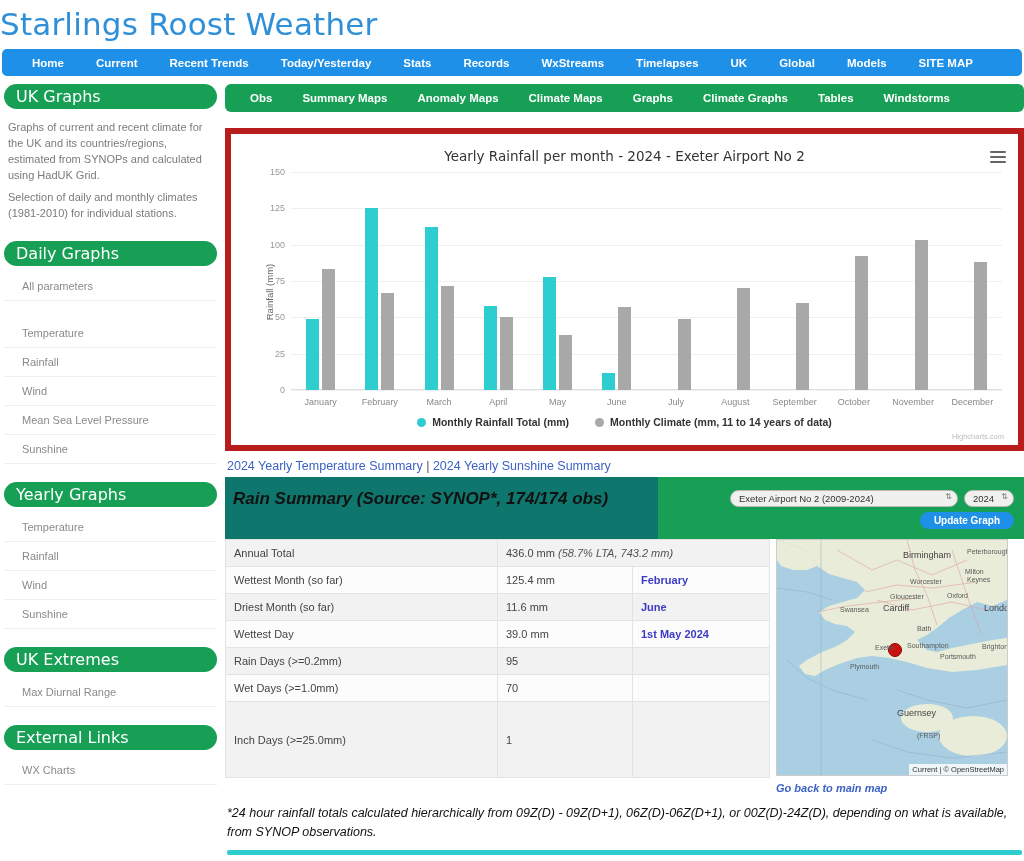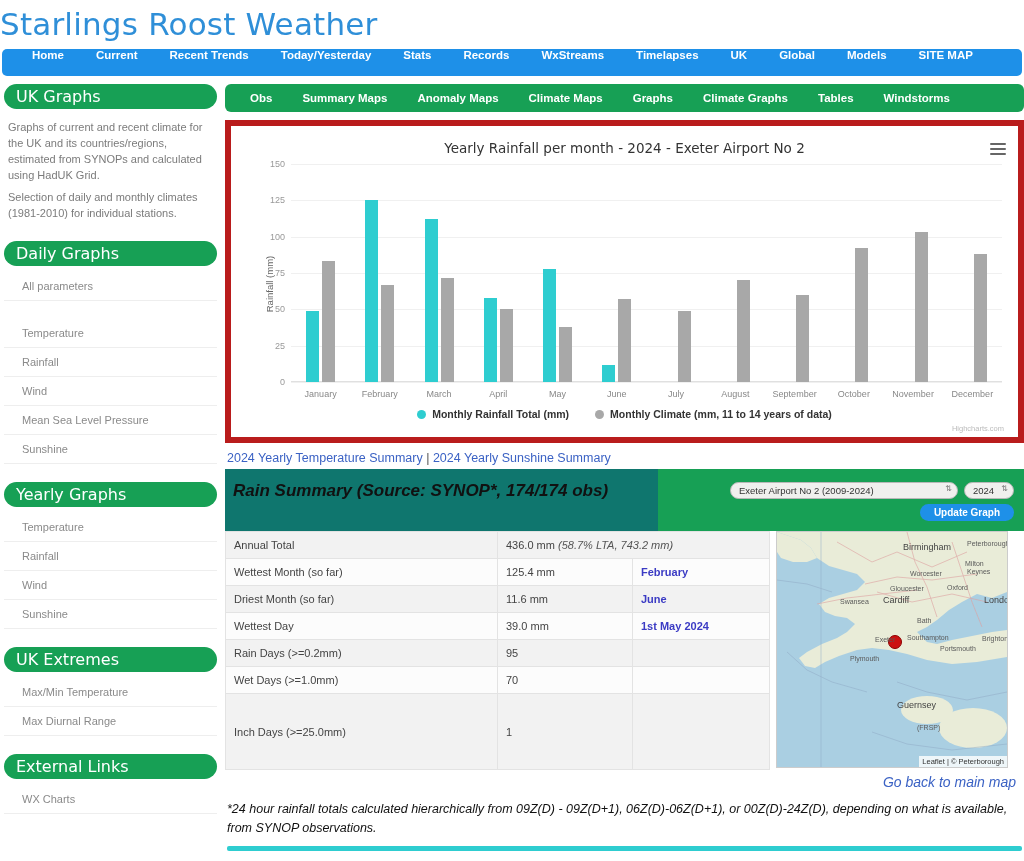--- a/index.html
+++ b/index.html
@@ -11,21 +11,21 @@
     font-size:12px; color:#333;
   }
   
   .site-title{
     font-size:31px; color:#2f8fd8; font-weight:400;
     padding:6px 0 4px 0; letter-spacing:.2px;
     font-family:"DejaVu Sans", sans-serif;
   }
   .topnav{
     background:#1e90e8; border-radius:5px; margin:3px 2px 0 2px;
-    height:27px; display:flex; align-items:flex-start; padding:0 14px;
+    height:27px; display:flex; align-items:center; padding:0 14px;
   }
   .topnav a{
     color:#fff; font-weight:bold; font-size:11.5px; text-decoration:none;
     padding:0 16px; white-space:nowrap;
   }
   
   .wrap{ display:flex; align-items:flex-start; padding-top:8px; }
   .sidebar{ width:225px; flex:0 0 225px; padding:0 8px 0 4px; }
   .content{ flex:1; padding-right:0px; }
 
@@ -38,21 +38,21 @@
   .side-text{ color:#7b7b7b; font-size:11px; line-height:16px; padding:4px 4px 2px 4px; }
   .side-link{
     display:block; color:#8a8a8a; font-size:11px; text-decoration:none;
     padding:8px 4px 8px 18px; border-bottom:1px solid #eeeeee;
   }
   .side-gap{ height:18px; }
 
   
   .tabbar{
     background:#17a055; border-radius:6px; height:28px;
-    display:flex; align-items:center; padding:8px 10px; margin-bottom:8px;
+    display:flex; align-items:center; padding:8px 10px; margin-bottom:16px;
   }
   .tabbar a{
     color:#fff; font-weight:bold; font-size:11.5px; text-decoration:none;
     padding:0 15px; white-space:nowrap;
   }
 
   
   .chartbox{ border:6px solid #b91c1c; background:#fff; padding:6px 8px 4px 8px; position:relative; }
   .chart-title{ text-align:center; font-size:13.5px; color:#333; padding:8px 0 2px 0;
                 font-family:"DejaVu Sans", sans-serif; }
@@ -124,21 +124,21 @@
   .tbl tr.tall td{ height:76px; }
   .mapwrap{ margin-left:6px; width:240px; }
   .mapbox{
     width:232px; height:237px; border:1px solid #cccccc; position:relative;
     overflow:hidden; background:#a5ccdf;
   }
   .mapattr{
     position:absolute; right:0; bottom:0; background:rgba(255,255,255,.8);
     font-size:7.5px; color:#333; padding:1px 3px;
   }
-  .maplink{ text-align:right; padding:6px 0 0 0; font-size:14px; }
+  .maplink{ text-align:left; padding:6px 0 0 0; font-size:11px;font-weight:bold; }
   .maplink a{ color:#3b62c4; font-style:italic; text-decoration:none; }
   .citylbl{ position:absolute; font-size:7px; color:#5a5a5a; white-space:nowrap; }
   .citylbl.big{ font-size:9px; color:#444; }
 
   .footnote{
     font-style:italic; font-size:12.5px; color:#111; line-height:19px;
     padding:10px 4px 6px 2px;
   }
   .bottombar{ height:5px; background:#2ecdd0; margin:2px 2px 0 2px; border-radius:2px; }
 </style>
@@ -189,21 +189,20 @@
     <div id="yearly-items">
         <a href="#" class="side-link">Temperature</a>
         <a href="#" class="side-link">Rainfall</a>
         <a href="#" class="side-link">Wind</a>
         <a href="#" class="side-link">Sunshine</a>
       </div>
     <div class="side-gap"></div>
 
     <div class="side-head">UK Extremes</div>
     <div id="extremes-items">
-        <a href="#" class="side-link">Max/Min Temperature</a>
         <a href="#" class="side-link">Max Diurnal Range</a>
       </div>
     <div class="side-gap"></div>
 
     <div class="side-head">External Links</div>
     <div id="external-items">
         <a href="#" class="side-link">WX Charts</a>
       </div>
   </div>
 
@@ -434,21 +433,21 @@
               <div class="citylbl big" style="left: 207px; top: 63px;">London</div>
               <div class="citylbl" style="left: 140px; top: 85px;">Bath</div>
               <div class="citylbl" style="left: 98px; top: 104px;">Exeter</div>
               <div class="citylbl" style="left: 130px; top: 102px;">Southampton</div>
               <div class="citylbl" style="left: 205px; top: 103px;">Brighton</div>
               <div class="citylbl" style="left: 163px; top: 113px;">Portsmouth</div>
               <div class="citylbl" style="left: 73px; top: 123px;">Plymouth</div>
               <div class="citylbl big" style="left: 120px; top: 168px;">Guernsey</div>
               <div class="citylbl" style="left: 140px; top: 192px;">(FRSP)</div>
             </div>
-          <div class="mapattr">Leaflet | © Peterborough</div>
+          <div class="mapattr">Current | © OpenStreetMap</div>
         </div>
         <div class="maplink">
           <a href="#">Go back to main map</a>
         </div>
       </div>
     </div>
 
     <div class="footnote">*24 hour rainfall totals calculated hierarchically from 09Z(D) - 09Z(D+1), 06Z(D)-06Z(D+1), or 00Z(D)-24Z(D), depending on what is available, from SYNOP observations.</div>
     <div class="bottombar"></div>
   </div>

